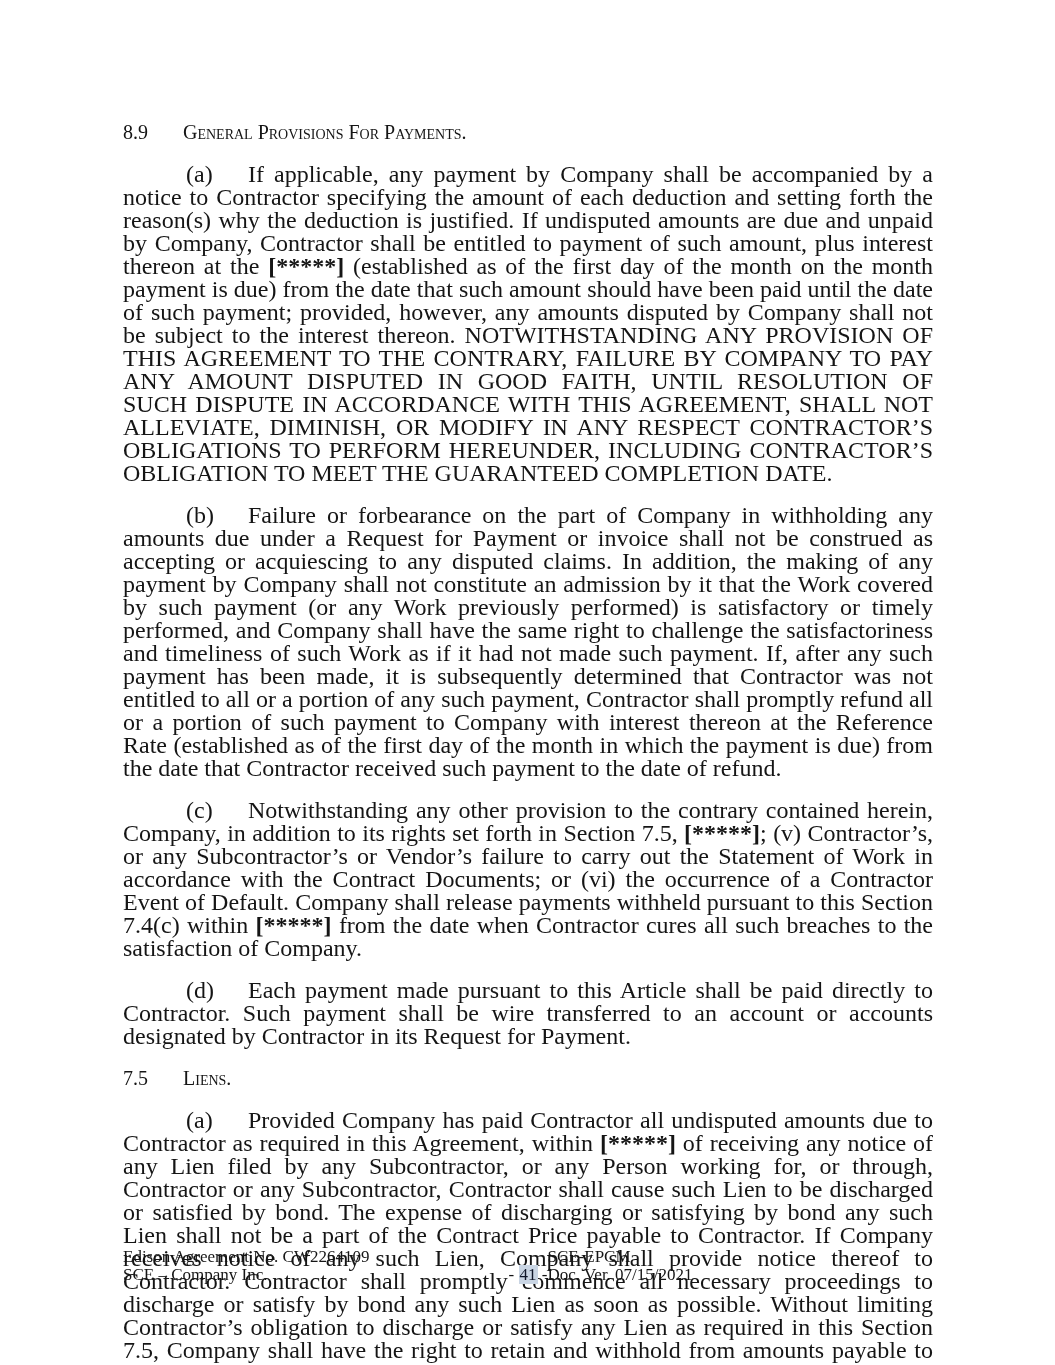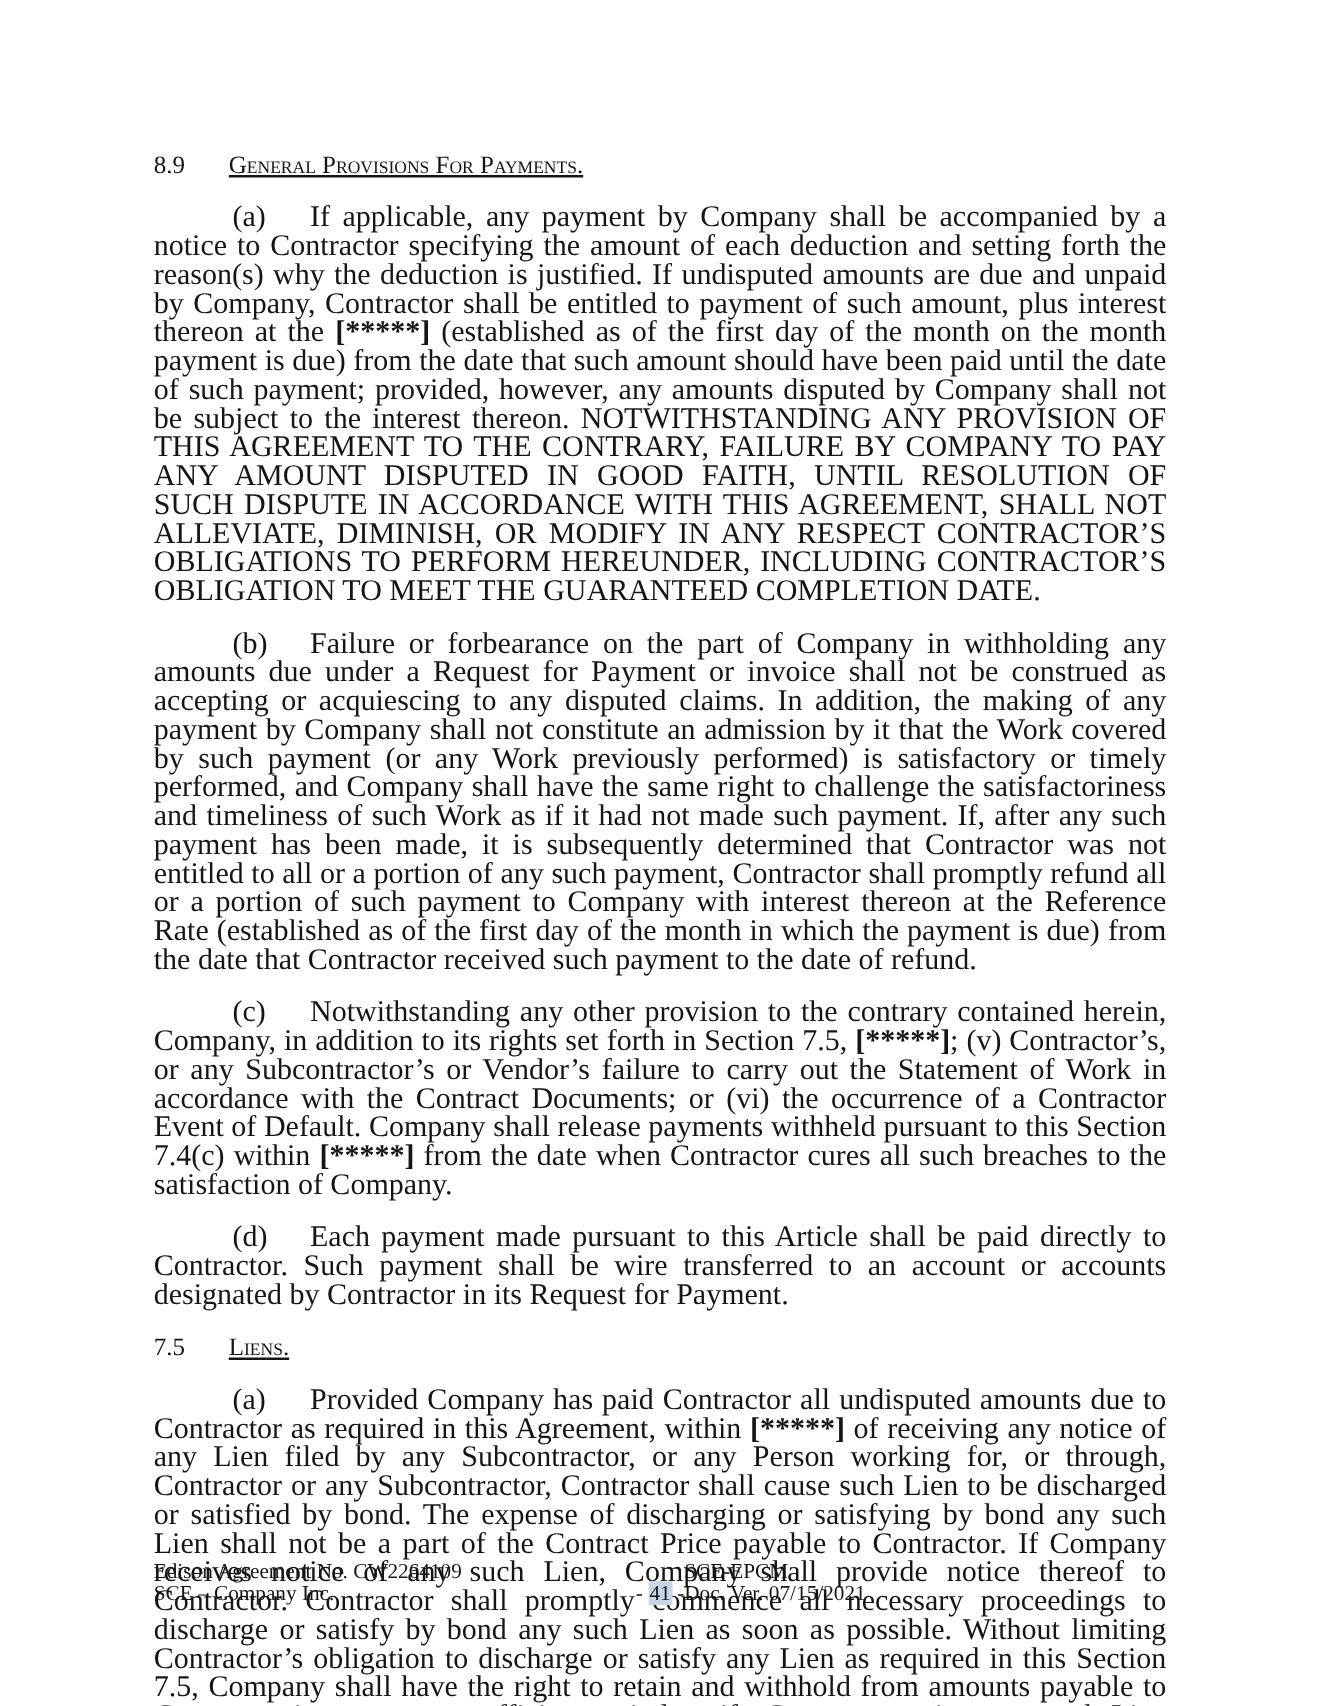--- a/index.html
+++ b/index.html
@@ -16,21 +16,20 @@
     left:123px;top:121px;width:810px;
   }
   p{margin:0 0 19px 0;}
   .heading{
     font-size:20px;line-height:23px;
     text-align:left;
   }
   .hnum{display:inline-block;width:60px;}
   .htitle{
     font-variant:small-caps;
-    text-decoration:underline;
     text-underline-offset:2px;
     margin-top:33px;
   }
   .body-para{
     font-size:24px;line-height:23px;
     text-align:justify;
     text-indent:63px;
   }
   .plabel{display:inline-block;width:62px;text-indent:0;}
   .b{font-weight:bold;}

